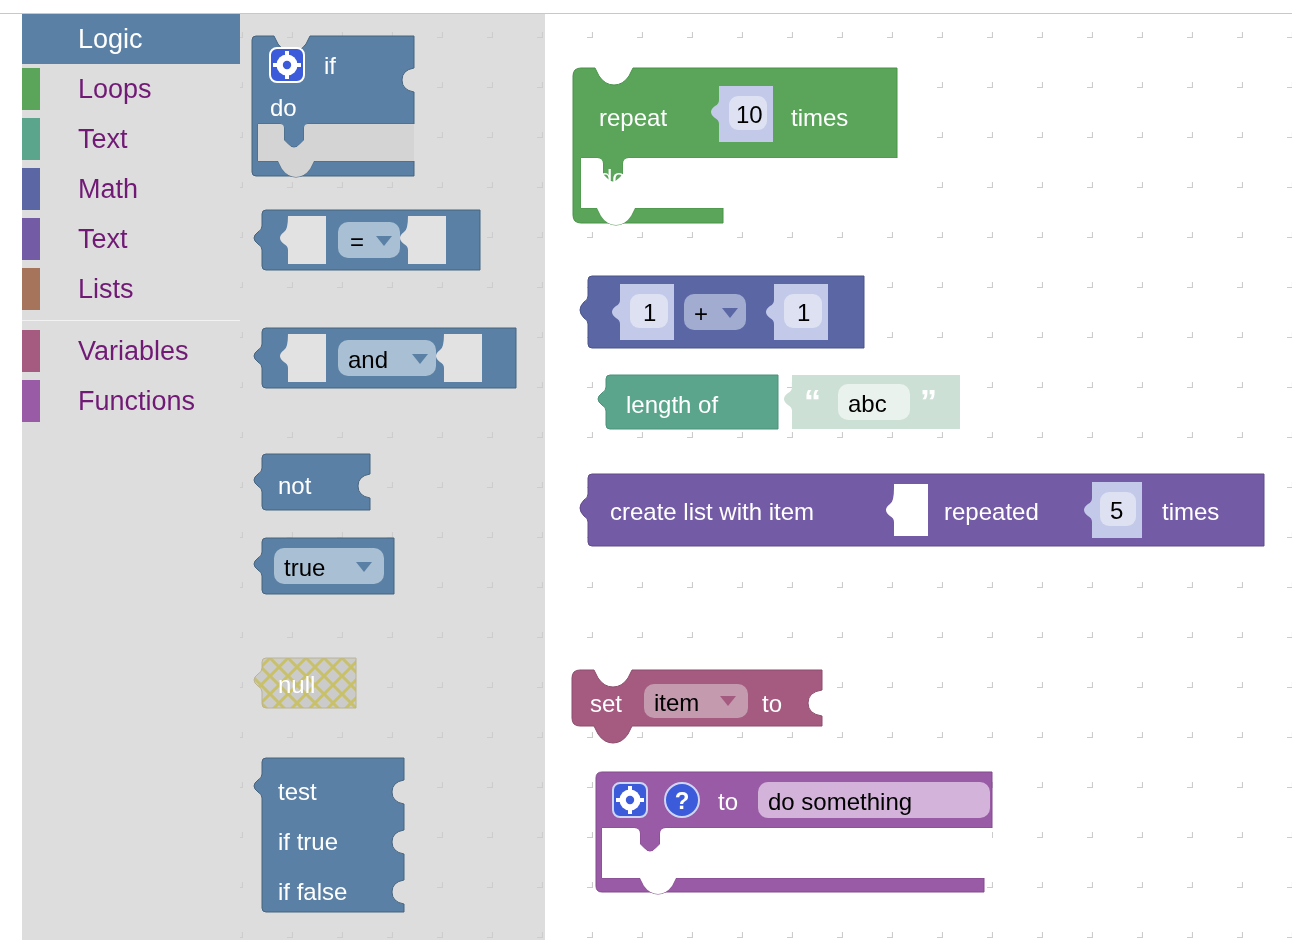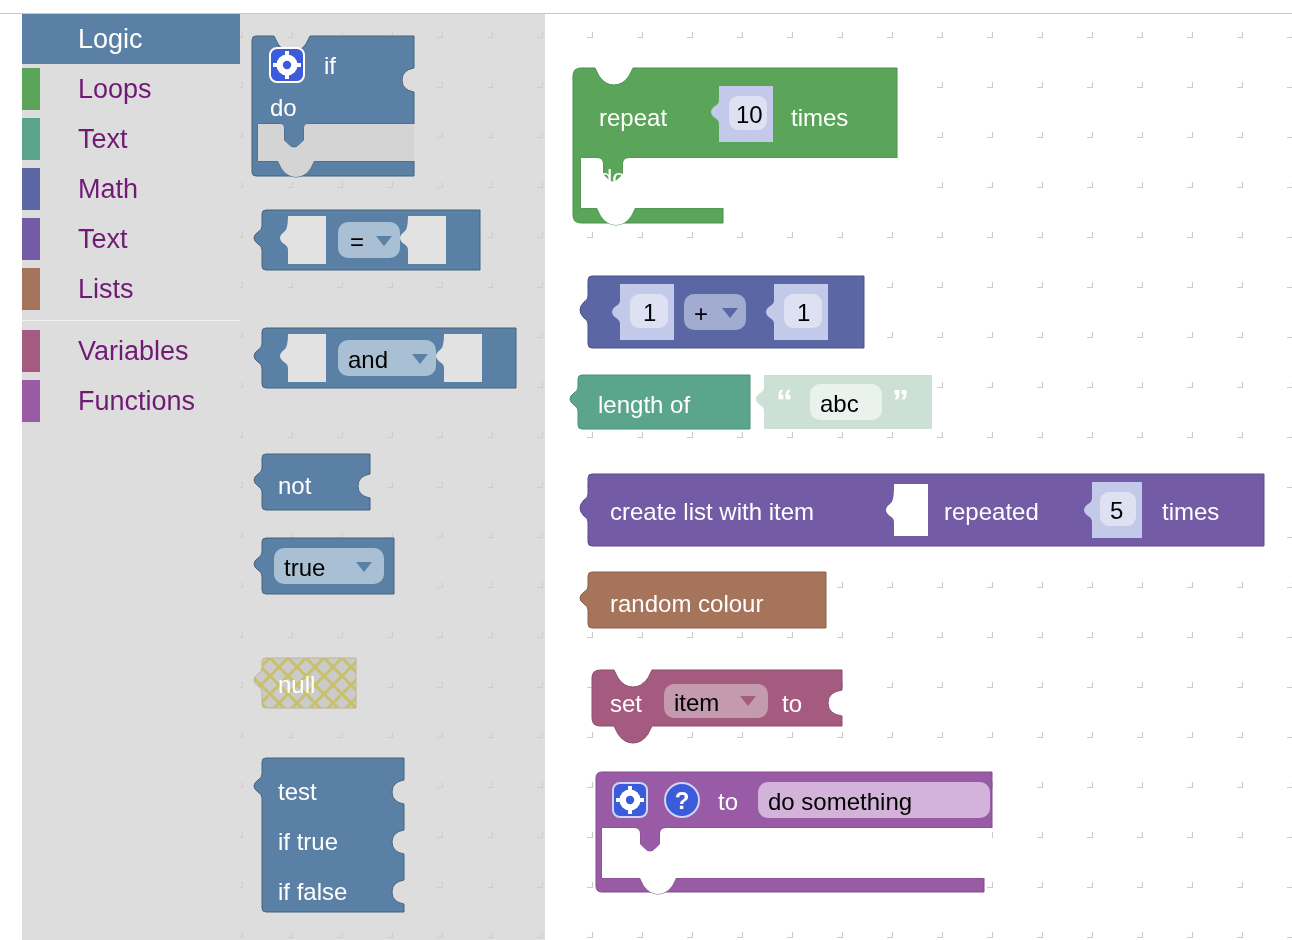--- a/index.html
+++ b/index.html
@@ -293,21 +293,21 @@
       <rect x="106" y="18" width="62" height="36" rx="10" fill="#a2abd0"></rect>
       <text class="ftext" x="116" y="46">+</text>
       <path d="M144,32 L160,32 L152,42 Z" fill="#5b67a5"></path>
 
       <path d="M196,8 L250,8 L250,64 L196,64 L196,48 Q196,44 192,42 Q184,36 192,30 Q196,28 196,24 Z" fill="#c3c9e8"></path>
       <rect x="206" y="18" width="38" height="34" rx="9" fill="#dde1f2"></rect>
       <text class="ftext" x="219" y="45">1</text>
     </svg>
   </div>
 
-  <div class="blk" style="left:568px; top:375px;text-align:right;">
+  <div class="blk" style="left:596px; top:375px;text-align:right;">
     <svg width="380" height="62" viewBox="0 0 380 62">
       <path d="M10,4 Q10,0 14,0 L182,0 L182,54 L14,54 Q10,54 10,50 L10,36
                Q10,32 6,30 Q-2,24 6,18 Q10,16 10,12 Z" fill="#5ba58c" stroke="#4a9278" stroke-width="1"></path>
       <text class="btext" x="30" y="38">length of</text>
 
       <path d="M196,0 L364,0 L364,54 L196,54 L196,36 Q196,32 192,30 Q184,24 192,18 Q196,16 196,12 Z" fill="#cde0d6"></path>
       <text class="quote" x="208" y="38">“</text>
       <rect x="242" y="9" width="72" height="36" rx="10" fill="#e9f2ed"></rect>
       <text class="ftext" x="252" y="37">abc</text>
       <text class="quote" x="324" y="38">”</text>
@@ -323,29 +323,22 @@
       <path d="M316,10 L350,10 L350,62 L316,62 L316,48 Q316,44 312,42 Q304,36 312,30 Q316,28 316,14 Z" fill="#ffffff"></path>
       <text class="btext" x="366" y="46">repeated</text>
 
       <path d="M514,8 L564,8 L564,64 L514,64 L514,48 Q514,44 510,42 Q502,36 510,30 Q514,28 514,24 Z" fill="#c3c9e8"></path>
       <rect x="522" y="18" width="36" height="34" rx="9" fill="#dde1f2"></rect>
       <text class="ftext" x="532" y="45">5</text>
       <text class="btext" x="584" y="46">times</text>
     </svg>
   </div>
 
-  <div class="blk" style="left:578px; top:572px;">
-    <svg width="260" height="62" viewBox="0 0 260 62">
-      <path d="M10,4 Q10,0 14,0 L248,0 L248,56 L14,56 Q10,56 10,52 L10,38
-               Q10,34 6,32 Q-2,26 6,20 Q10,18 10,14 Z" fill="#a5745b" stroke="#8c614b" stroke-width="1"></path>
-      <text class="btext" x="32" y="40">random colour</text>
-    </svg>
-  </div>
-
-  <div class="blk" style="left:592px; top:670px;">
+
+  <div class="blk" style="left:572px; top:670px;">
     <svg width="260" height="70" viewBox="0 0 260 70">
       <path d="M0,8 Q0,0 8,0 L22,0 L26,8 Q32,17 41,17 Q50,17 56,8 L60,0 L250,0
                L250,20 Q236,22 236,33 Q236,44 250,46 L250,56
                L60,56 L56,64 Q50,73 41,73 Q32,73 26,64 L22,56 L8,56 Q0,56 0,48 Z" fill="#a55b80" stroke="#8c4d6d" stroke-width="1"></path>
       <text class="btext" x="18" y="42">set</text>
       <rect x="72" y="14" width="104" height="34" rx="10" fill="#c49aaf"></rect>
       <text class="ftext" x="82" y="41">item</text>
       <path d="M148,26 L164,26 L156,36 Z" fill="#a55b80"></path>
       <text class="btext" x="190" y="42">to</text>
     </svg>

